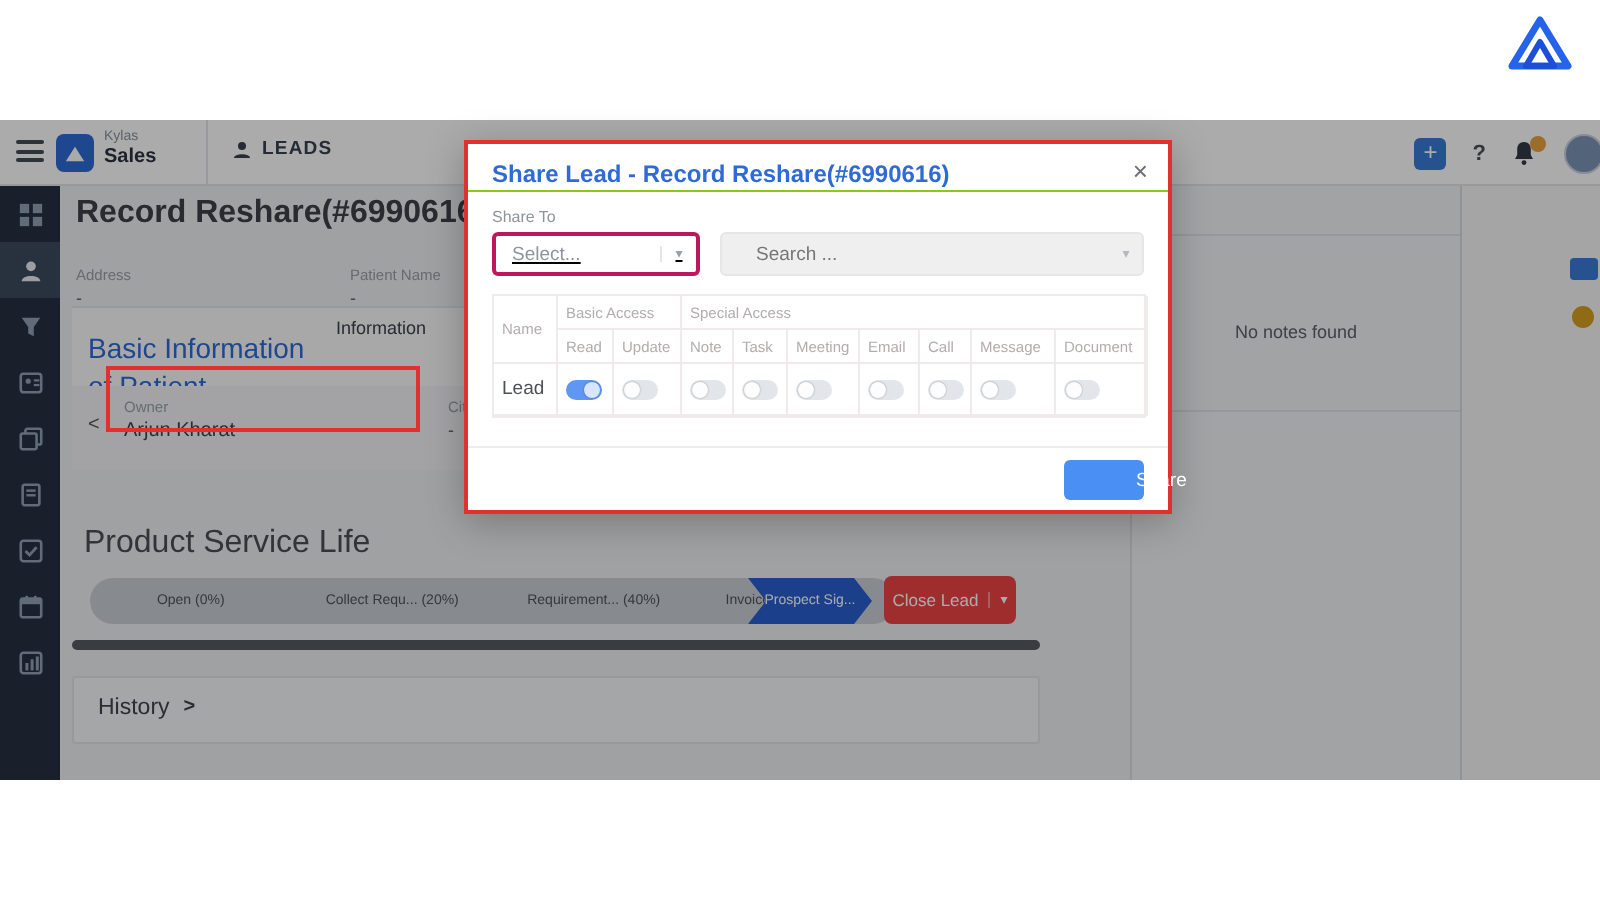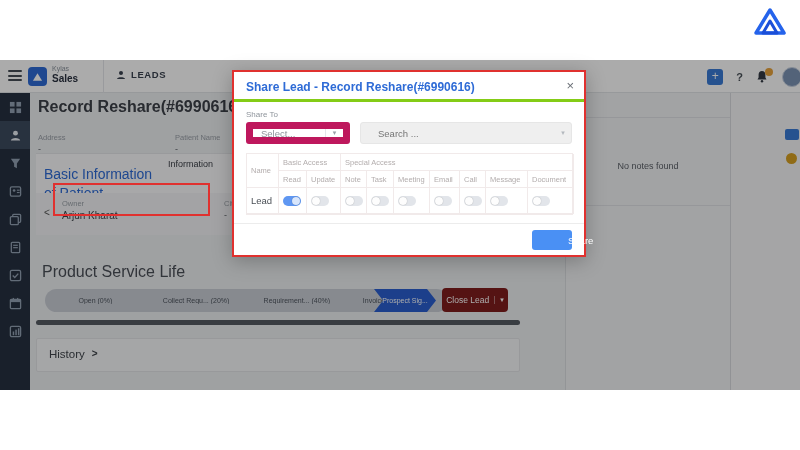--- a/index.html
+++ b/index.html
@@ -51,21 +51,21 @@
   .fld-owner { position:absolute; left:26px; top:6px; }
   .fld-owner .fld-value { font-size:10px; color:#3f444b; }
   .fld-city { position:absolute; left:188px; top:6px; }
 
   .section-title { position:absolute; left:12px; top:170px; font-size:16px; color:#4a4f57; }
   .pipeline { position:absolute; left:15px; top:196px; width:403px; height:23px; background:#c9ced6; border-radius:12px; display:flex; align-items:center; }
   .stage { flex:1; text-align:center; font-size:7px; color:#4f555e; cursor:pointer; white-space:nowrap; overflow:hidden; }
   .stage-active { position:absolute; left:344px; top:196px; width:62px; height:23px; background:#2a5fd0; color:#fff; font-size:7px;
       display:flex; align-items:center; justify-content:center; white-space:nowrap;
       clip-path:polygon(0 0, calc(100% - 9px) 0, 100% 50%, calc(100% - 9px) 100%, 0 100%, 9px 50%); cursor:pointer; }
-  .close-lead { position:absolute; left:412px; top:195px; width:66px; height:24px; background:#7f1d1d; border-radius:4px;
+  .close-lead { position:absolute; left:412px; top:195px; width:66px; height:24px; background:#ef4444; border-radius:4px;
       color:#fff; font-size:8.5px; display:flex; align-items:center; justify-content:center; gap:5px; cursor:pointer; }
   .close-lead .caret { font-size:7px; border-left:1px solid rgba(255,255,255,.4); padding-left:5px; }
   .dark-bar { position:absolute; left:6px; top:227px; width:484px; height:5px; background:#565b63; border-radius:3px; }
   .history-card { position:absolute; left:6px; top:245px; width:484px; height:34px; background:#f7f8f9; border:1px solid #e3e5e8; border-radius:2px; }
   .history-title { position:absolute; left:12px; top:9px; font-size:11.5px; color:#3f444b; display:flex; gap:7px; align-items:flex-start; cursor:pointer; }
   .history-title .chev { font-weight:bold; font-size:10px; }
 
   
   .notes-panel { position:absolute; left:565px; top:33px; width:165px; height:297px; background:#f2f3f5; border-left:1px solid #dcdee2; }
   .notes-tabbar { position:absolute; left:0; top:0; width:100%; height:25px; border-bottom:1px solid #e0e2e6; }
@@ -77,28 +77,28 @@
 
   
   .dim { position:absolute; left:0; top:60px; width:800px; height:330px; background:rgba(0,0,0,.33); z-index:4; }
 
   
   .anno-owner { position:absolute; left:53px; top:183px; width:157px; height:33px; border:2px solid #e0312f; z-index:5; }
 
   
   .modal { position:absolute; left:232px; top:70px; width:354px; height:187px; background:#fff; border:2px solid #e0312f; z-index:10;
       box-shadow:0 4px 18px rgba(0,0,0,.25); }
-  .modal-head { position:relative; height:30px; border-bottom:3px solid #84cc16; }
+  .modal-head { position:relative; height:24px; border-bottom:1px solid #84cc16; }
   .modal-title { position:absolute; left:12px; top:8px; font-size:12px; font-weight:bold; color:#2e6bd6; }
   .modal-close { position:absolute; right:10px; top:6px; font-size:13px; color:#6a6f76; cursor:pointer; }
   .modal-body { position:relative; padding:8px 12px 0 12px; }
   .share-to { font-size:8px; color:#8e949b; margin-bottom:3px; }
   .controls { display:flex; gap:10px; }
-  .select-box { width:104px; height:22px; border:7px solid #be185d; border-radius:3px; background:#fff;
-      display:flex; align-items:center; cursor:pointer; }
+  .select-box { width:104px; height:22px; border:2px solid #be185d; border-radius:3px; background:#fff;
+      display:flex; align-items:center; cursor:pointer;text-decoration:underline; }
   .select-box .val { flex:1; font-size:9.5px; color:#8e949b; padding-left:8px; }
   .select-box .chev { width:18px; text-align:center; font-size:7px; color:#9aa0a8; border-left:1px solid #e4e6ea; }
   .search-box { flex:1; height:22px; background:#efefef; border:1px solid #e6e6e6; border-radius:3px; display:flex; align-items:center; }
   .search-box input { flex:1; border:none; outline:none; background:transparent; font-size:9.5px; color:#555;
       padding-left:17px; font-family:"Liberation Sans", sans-serif; }
   .search-box .chev { width:16px; text-align:center; font-size:7px; color:#b3b8be; }
 
   .perm-table { margin-top:9px; display:grid; width:327px;
       grid-template-columns:32px 28px 34px 26px 27px 36px 30px 26px 42px 46px;
       border:1px solid #f1eaea; font-size:7.5px; color:#b3adad; }

